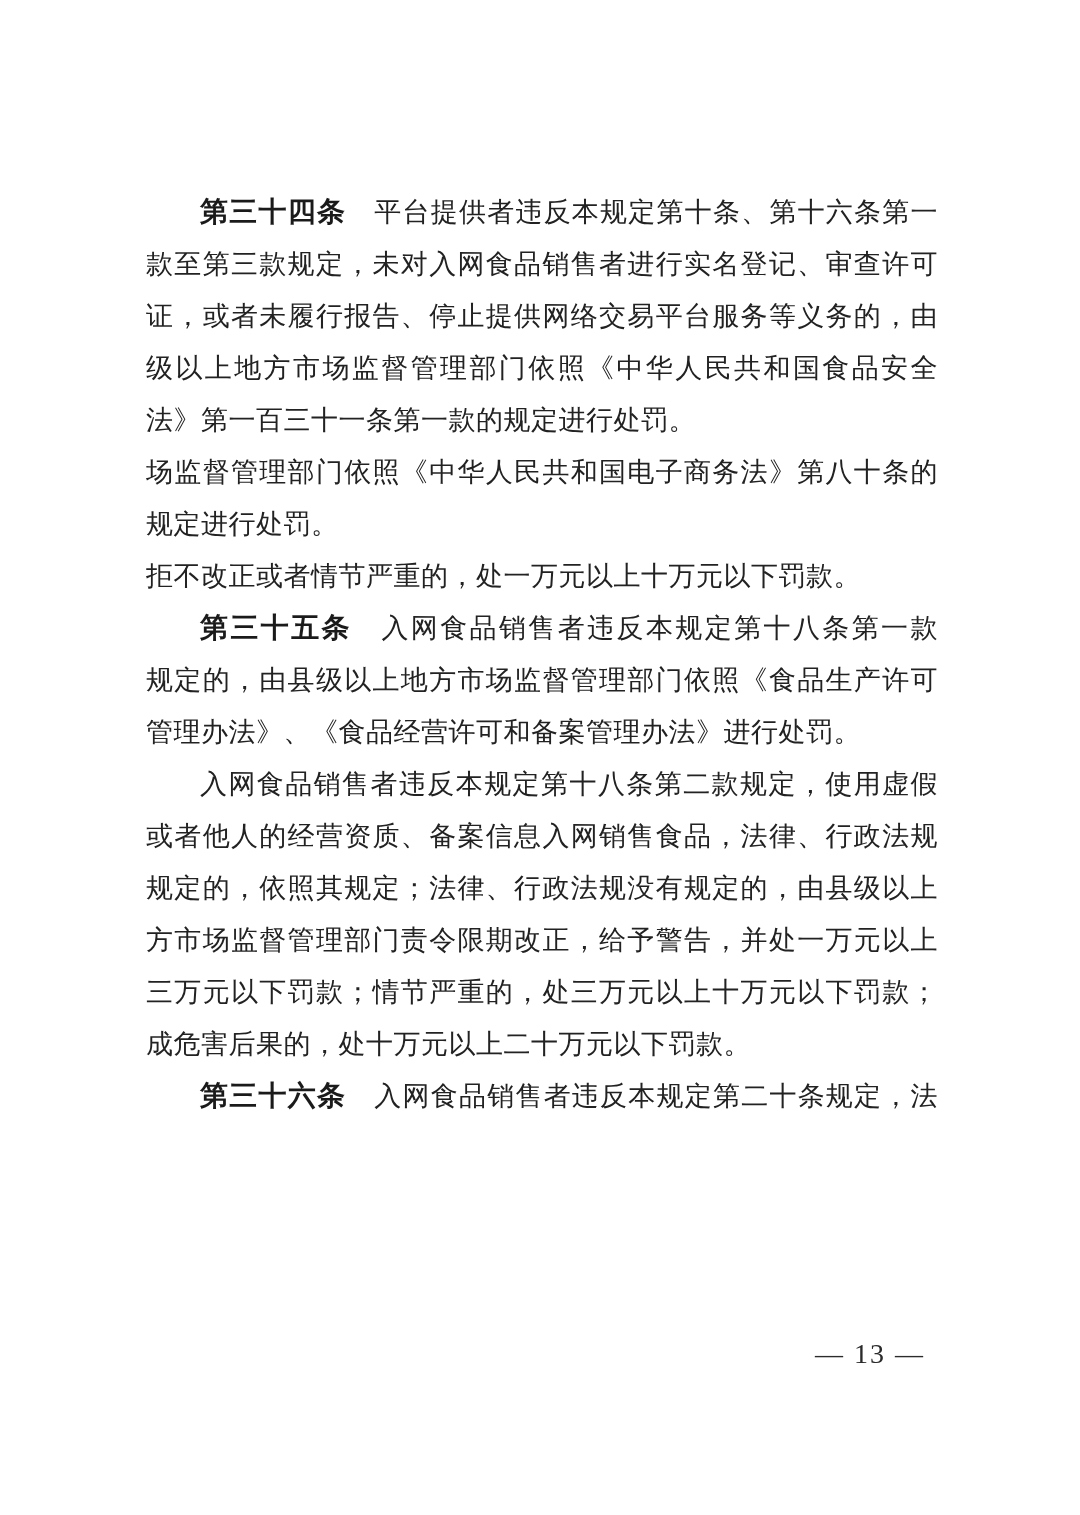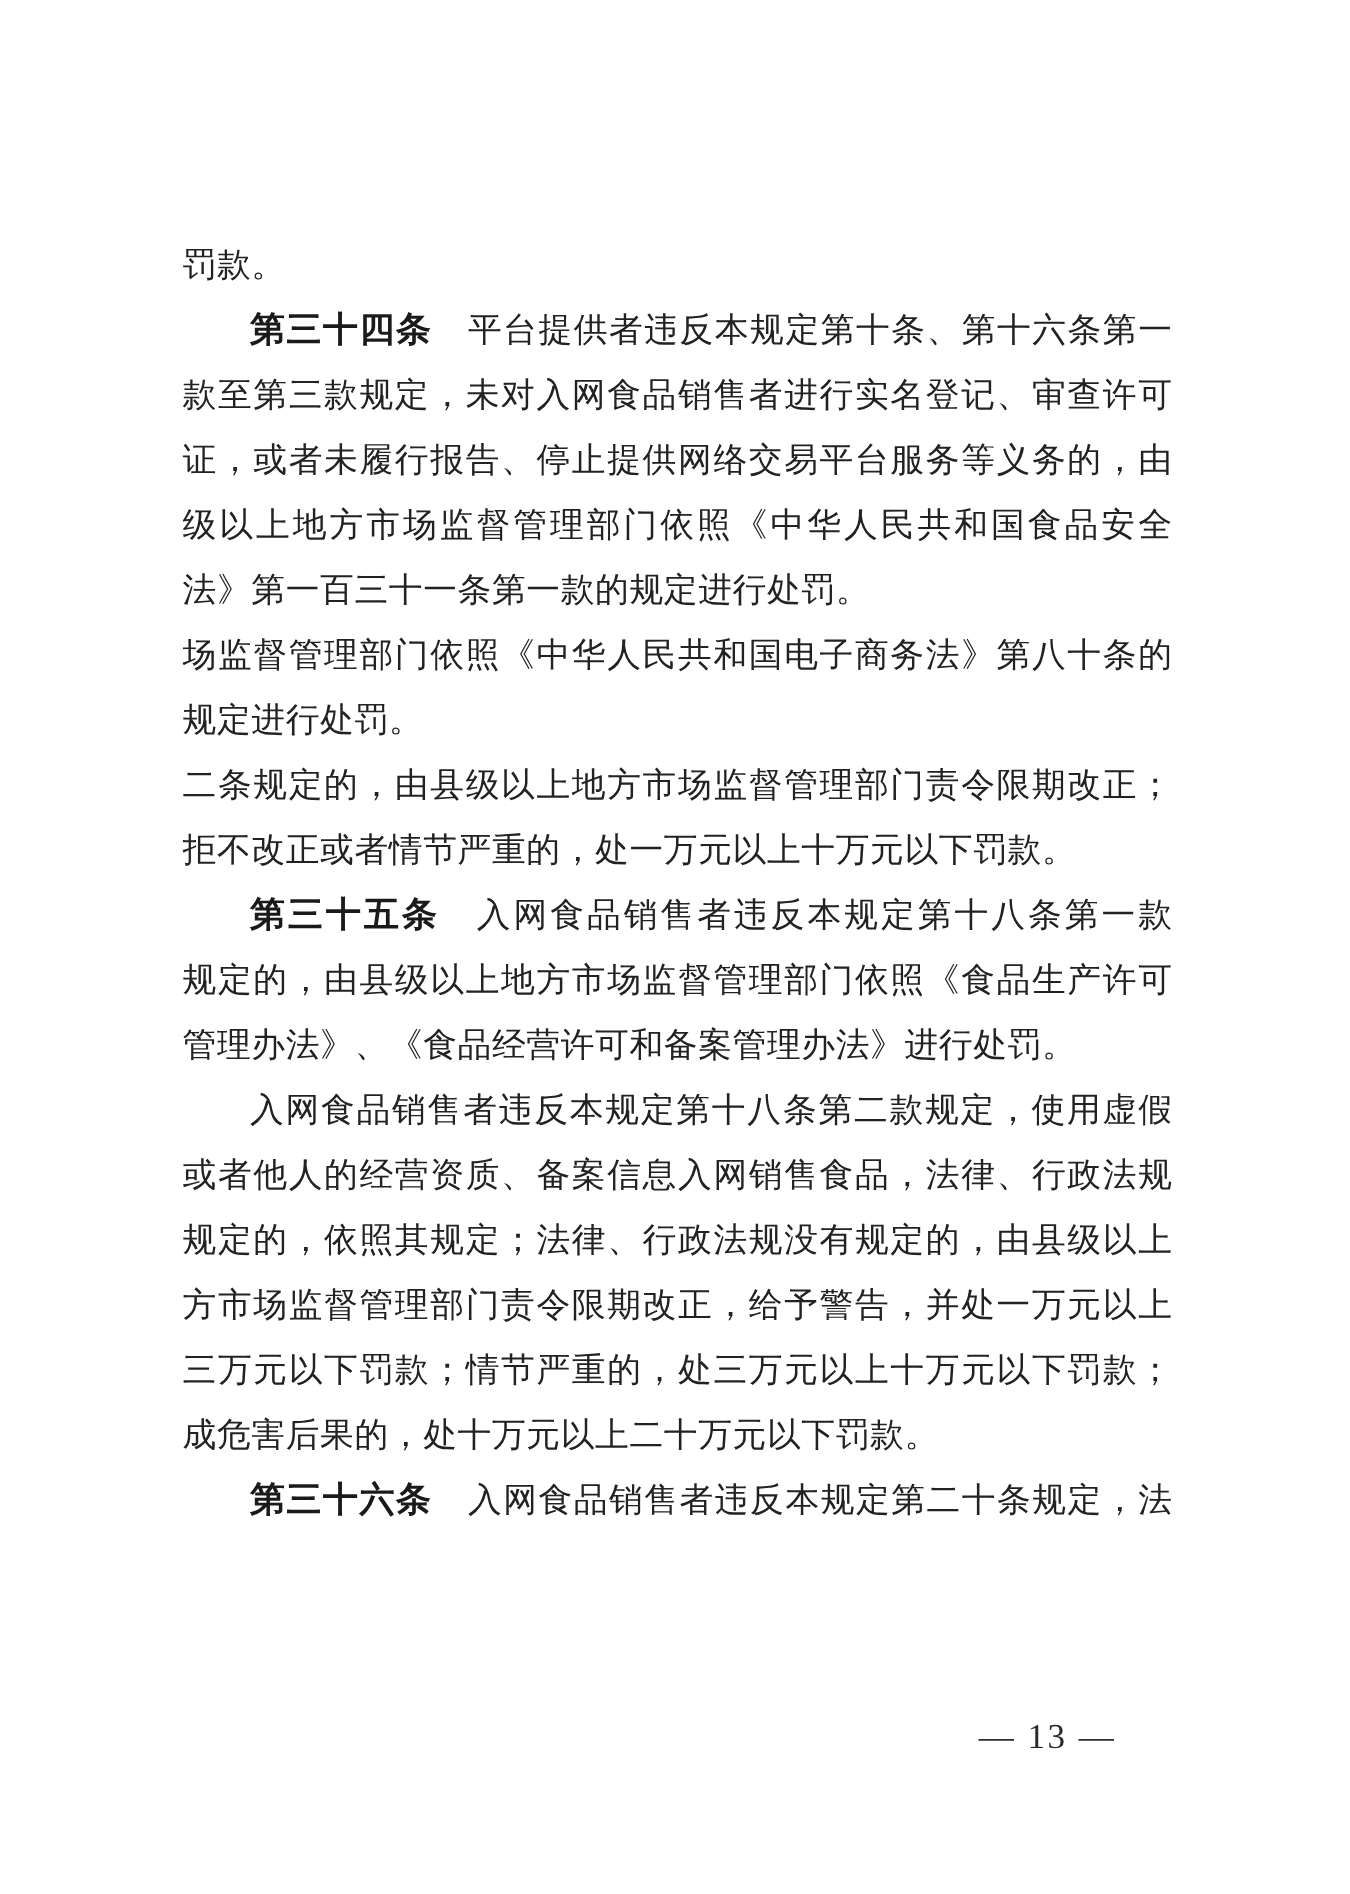--- a/index.html
+++ b/index.html
@@ -46,47 +46,44 @@
   }
   .article-no {
     font-family: Liberation Sans, sans-serif;
     font-weight: 700;
     font-size: 28px;
     color: #1a1a1a;
   }
   .footer {
     position: absolute;
     top: 1334px;
-    right: 187px;
+    right: 155px;
     font-size: 28px;
     line-height: 40px;
     color: #2b2b2b;
     letter-spacing: 2px;
     font-family: "Liberation Serif", "DejaVu Serif", serif;
-    margin-top: 36px;
   }
 </style>
 </head>
 <body>
 
 <div class="page">
   <div class="body-block">
 
-    <div class="line lt"><span>罚款。</span></div>
 
     <div class="line jt ind"><b class="article-no">第三十四条</b><span>　平台提供者违反本规定第十条、第十六条第一</span></div>
     <div class="line jt"><span>款至第三款规定，未对入网食品销售者进行实名登记、审查许可</span></div>
     <div class="line jt"><span>证，或者未履行报告、停止提供网络交易平台服务等义务的，由县</span></div>
     <div class="line jt"><span>级以上地方市场监督管理部门依照《中华人民共和国食品安全</span></div>
     <div class="line lt"><span>法》第一百三十一条第一款的规定进行处罚。</span></div>
 
     <div class="line jt"><span>场监督管理部门依照《中华人民共和国电子商务法》第八十条的</span></div>
     <div class="line lt"><span>规定进行处罚。</span></div>
 
-    <div class="line jt"><span>二条规定的，由县级以上地方市场监督管理部门责令限期改正；</span></div>
     <div class="line lt"><span>拒不改正或者情节严重的，处一万元以上十万元以下罚款。</span></div>
 
     <div class="line jt ind"><b class="article-no">第三十五条</b><span>　入网食品销售者违反本规定第十八条第一款</span></div>
     <div class="line jt"><span>规定的，由县级以上地方市场监督管理部门依照《食品生产许可</span></div>
     <div class="line lt"><span>管理办法》、《食品经营许可和备案管理办法》进行处罚。</span></div>
 
     <div class="line jt ind"><span>入网食品销售者违反本规定第十八条第二款规定，使用虚假</span></div>
     <div class="line jt"><span>或者他人的经营资质、备案信息入网销售食品，法律、行政法规有</span></div>
     <div class="line jt"><span>规定的，依照其规定；法律、行政法规没有规定的，由县级以上地</span></div>
     <div class="line jt"><span>方市场监督管理部门责令限期改正，给予警告，并处一万元以上</span></div>

